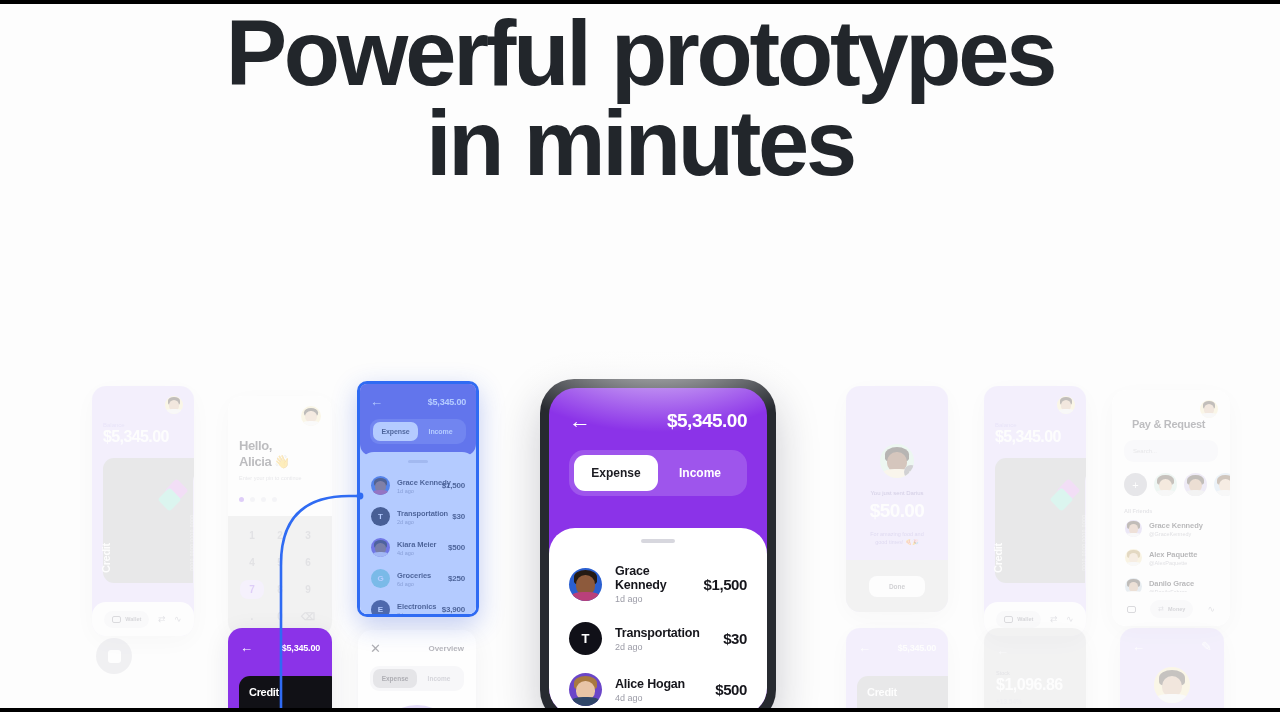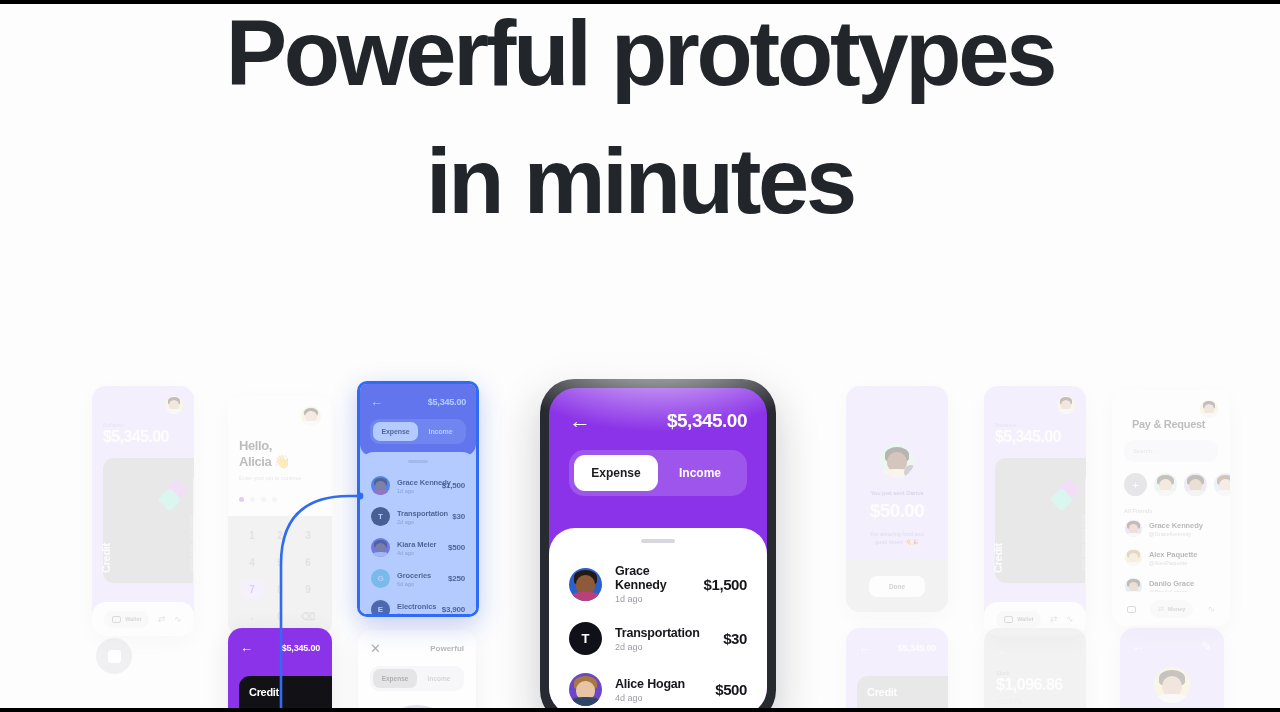--- a/index.html
+++ b/index.html
@@ -13,21 +13,21 @@
     background: #fdfdfd; overflow: hidden;
     border-top: 4px solid #000; border-bottom: 4px solid #000;
   }
 
   
   .hero { position: absolute; top: 0; left: 0; width: 1280px; text-align: center; z-index: 40; }
   .headline {
     font-size: 92px; line-height: 0.98; font-weight: 700; letter-spacing: -3.2px;
     color: #22262b; padding-top: 4px;
   }
-  .headline .l2 { display: block; margin-top: 38px; }
+  .headline .l2 { display: block; }
   .cta-wrap { margin-top: 50px; }
   .cta {
     display: inline-block; border: none; cursor: pointer;
     background: #e0365e; color: #ffffff;
     font-family: "Liberation Sans", sans-serif;
     font-size: 19px; font-weight: 700; letter-spacing: -0.2px;
     padding: 21px 42px; border-radius: 40px;
     box-shadow: 0 10px 26px rgba(224,54,94,0.22);
   }
 
@@ -271,21 +271,21 @@
           <div class="card-lbl flat">Credit</div>
 
         </div>
       </div>
     </div>
 
     <div class="board fade-soft" style="left:358px; top:626px; width:118px; height:150px;">
       <div style="padding:12px 12px 0;">
         <div class="hdr-row">
           <span class="arrow dark">✕</span>
-          <span class="ov-title">Powerful</span>
+          <span class="ov-title">Overview</span>
         </div>
         <div class="ov-seg">
           <div class="on">Expense</div>
           <div>Income</div>
         </div>
         <div class="donut"></div>
       </div>
     </div>
 
     <div class="selected" style="left:357px; top:377px; width:122px; height:236px;">

